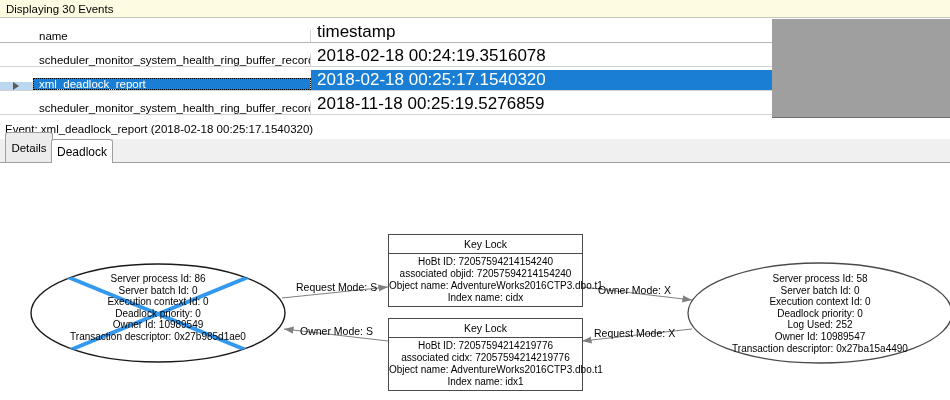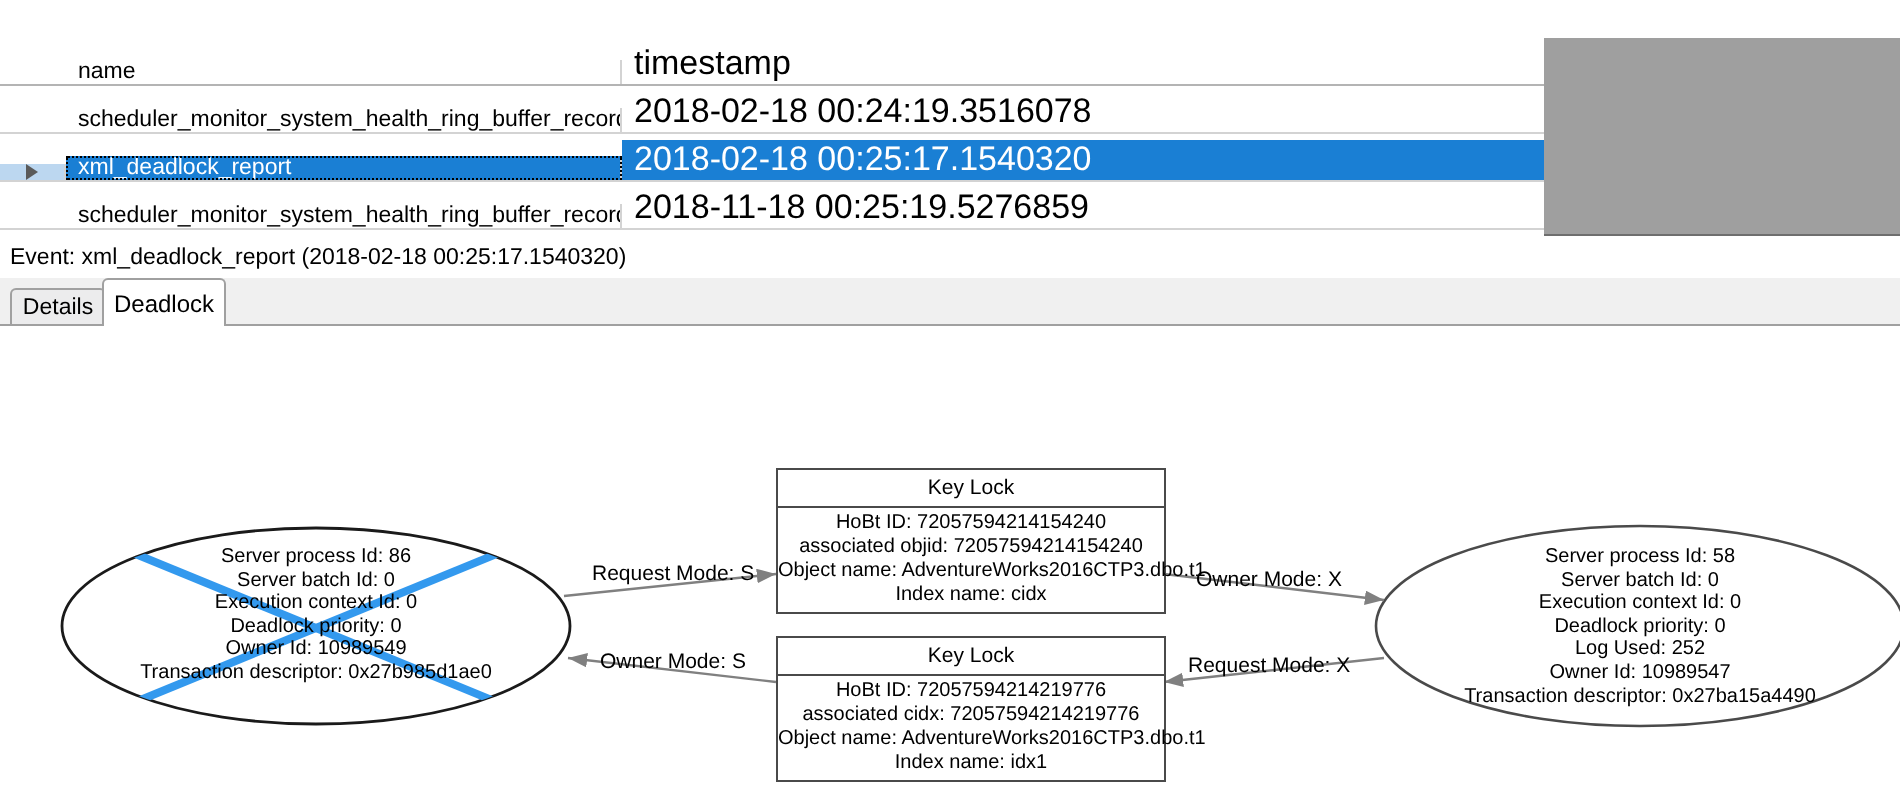--- a/index.html
+++ b/index.html
@@ -152,21 +152,21 @@
     font-size: 11.5px;
     border: 1px solid #a0a0a0;
     border-bottom: none;
     border-radius: 3px 3px 0 0;
     background: #ececed;
     color: #000;
   }
   .tab.inactive {
     left: 5px;
     width: 48px;
-    height: 19px;
+    height: 31px;
     background: #ececed;
   }
   .tab.active {
     left: 51px;
     width: 62px;
     height: 24px;
     background: #ffffff;
     z-index: 3;
     font-size: 12px;
   }
@@ -223,20 +223,23 @@
     color: #000;
     white-space: nowrap;
     background: transparent;
   }
 </style>
 </head>
 <body>
 
 <div id="app">
 
+  <div class="banner">
+    <span>Displaying 30 Events</span>
+  </div>
 
   <div class="grid">
     <div class="grid-inner">
 
       <div class="grid-row header">
         <div class="cell-sel"></div>
         <div class="cell-name">name</div>
         <div class="cell-ts">timestamp</div>
       </div>
 

